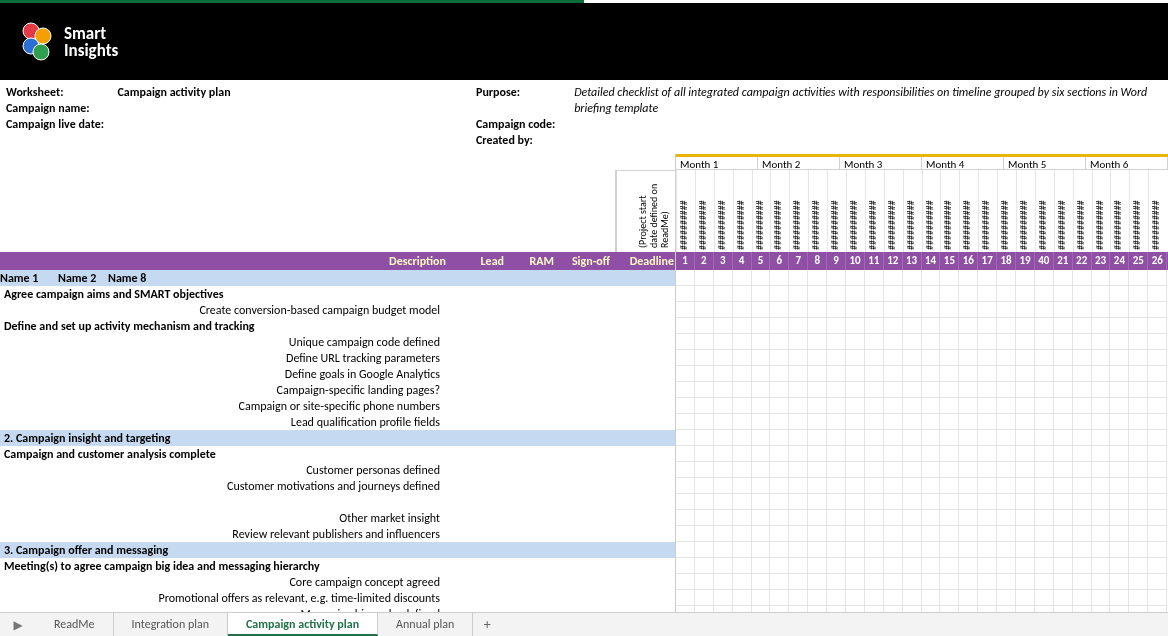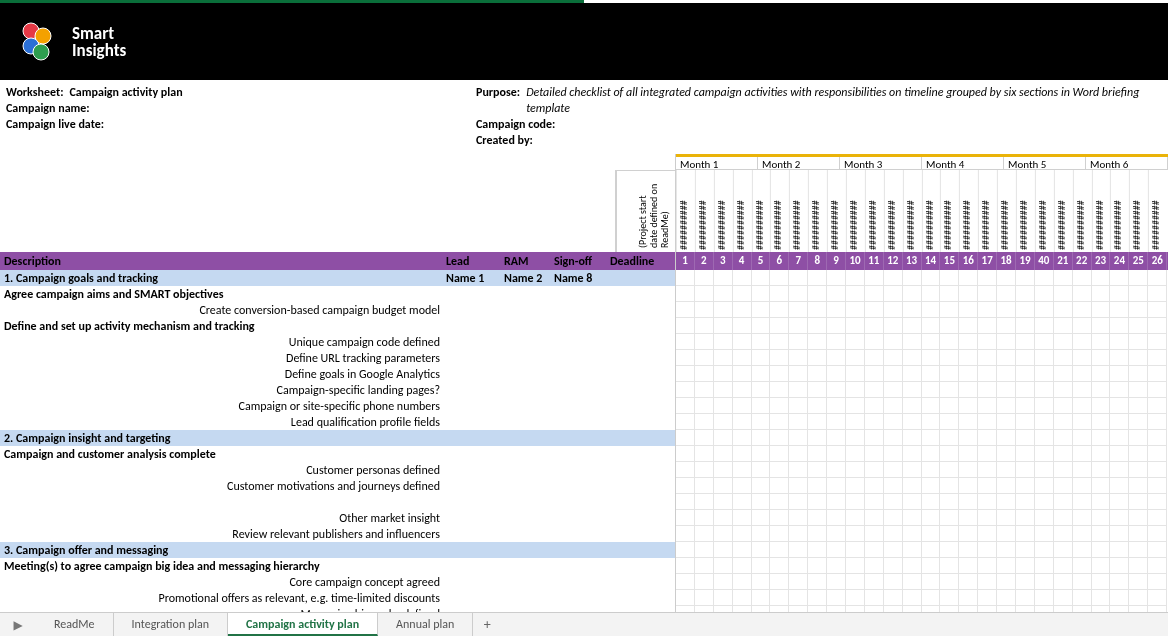--- a/index.html
+++ b/index.html
@@ -1,43 +1,43 @@
 <!DOCTYPE html>
 <html><head>
 <meta charset="utf-8">
 <style>
   * { box-sizing: border-box; margin: 0; padding: 0; }
   body { font-family: Calibri, Arial, sans-serif; font-size: 12px; color: #000; background: #fff; width: 1168px; height: 636px; overflow: hidden; position: relative; }
   
   .top-green { height: 4px; background: linear-gradient(to right, #0a6e3a 0%, #0a6e3a 50%, #fff 50%); border-bottom:1px solid #000; }
   
   .header-black { background: #000; height: 76px; display:flex; align-items:center; padding-left:18px; }
-  .logo { display:flex; align-items:center; gap:16px; }
+  .logo { display:flex; align-items:center; gap:8px; }
   .logo-mark { position:relative; width:38px; height:42px; }
   .logo-text { color:#fff; font-weight:600; font-size:17px; line-height:17px; }
   
   .meta-block { display:flex; font-size:12px; padding:4px 6px 6px 6px; }
   .meta-left { width:470px; }
   .meta-right { flex:1; }
-  .meta-row { display:flex; line-height:16px; }
+  .meta-row { display:flex; line-height:16px;gap:48px; }
   .meta-label { font-weight:bold; padding-right:6px; white-space:nowrap; }
   .meta-val { font-style:italic; }
   
   .sheet { display:flex; }
   .left-pane { width:676px; }
   .right-pane { flex:1; border-left:1px solid #ccc; }
   
   .month-row { display:flex; height:16px; border-top:3px solid #eab308; border-bottom:1px solid #d0d0d0; font-size:11px; }
   .month-cell { width:82px; border-right:1px solid #d0d0d0; padding-left:4px; line-height:15px; }
   
   .date-row { display:flex; height:82px; }
   .date-cell { width:18.9px; border-right:1px solid #e4e4e4; writing-mode:vertical-rl; transform:rotate(180deg); font-size:10px; text-align:left; padding:2px 2px; line-height:10px; overflow:hidden; }
   .proj-start { width:60px; border-right:1px solid #d0d0d0; writing-mode:vertical-rl; transform:rotate(180deg); font-size:10px; text-align:left; padding:4px 20px 4px 4px; line-height:11px; }
   
-  .col-header { display:flex; background:#8e4fa5; color:#000000; font-weight:bold; font-size:12px; height:18px; align-items:center; }
+  .col-header { display:flex; background:#8e4fa5; color:#fef9c3; font-weight:bold; font-size:12px; height:18px; align-items:center;text-align:right; }
   .col-header .c-desc { width:446px; padding-left:4px; }
   .col-header .c-lead { width:58px; }
   .col-header .c-ram { width:50px; }
   .col-header .c-sign { width:56px; }
   .col-header .c-dead { width:64px; }
   
   .week-header { display:flex; background:#8e4fa5; color:#fff; font-weight:bold; font-size:11px; height:18px; }
   .wk { width:18.9px; text-align:center; line-height:18px; border-right:1px solid rgba(255,255,255,0.15); }
   
   .row { display:flex; height:16px; line-height:16px; font-size:12px; }
@@ -121,21 +121,20 @@
     </div>
     <div class="col-header">
       <div class="c-desc">Description</div>
       <div class="c-lead">Lead</div>
       <div class="c-ram">RAM</div>
       <div class="c-sign">Sign-off</div>
       <div class="c-dead">Deadline</div>
     </div>
     <div id="rows-container">
         <div class="row section-h">
-          <div class="c-desc">1. Campaign goals and tracking</div>
           <div class="c-lead">Name 1</div>
           <div class="c-ram">Name 2</div>
           <div class="c-sign">Name 8</div>
           <div class="c-dead"></div>
         </div>
         <div class="row sub-h">
           <div class="c-desc">Agree campaign aims and SMART objectives</div>
           <div class="c-lead"></div>
           <div class="c-ram"></div>
           <div class="c-sign"></div>

